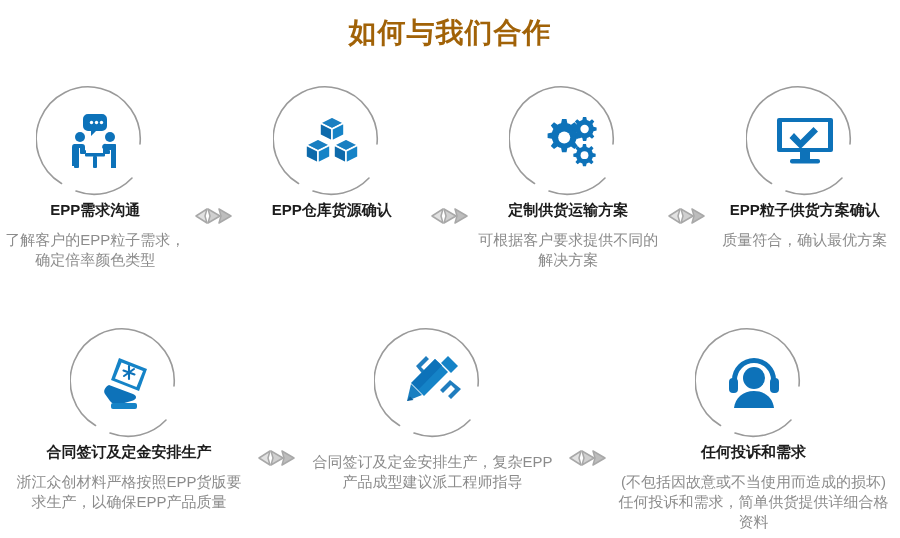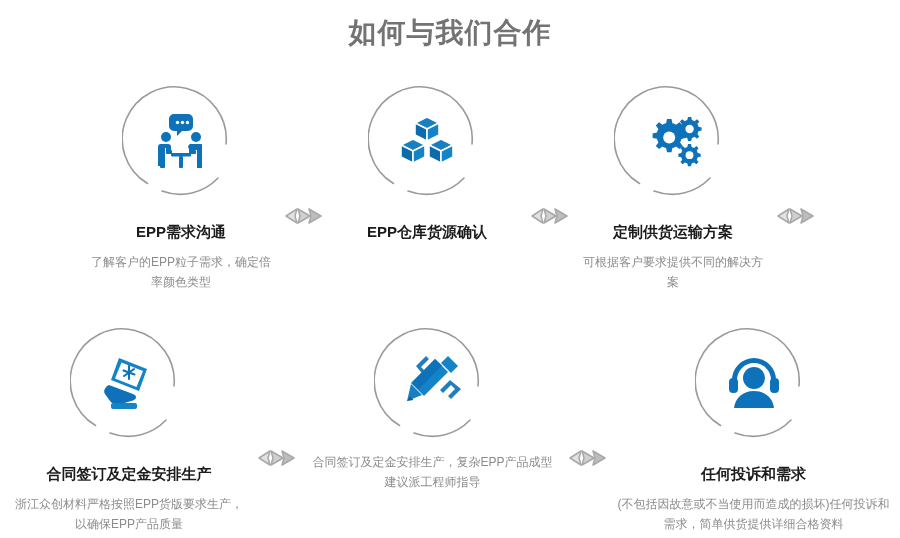--- a/index.html
+++ b/index.html
@@ -21,21 +21,21 @@
 
   
   .page-title {
     position: absolute;
     top: 16px;
     left: 0;
     width: 900px;
     text-align: center;
     font-size: 28px;
     font-weight: bold;
-    color: #737373;
+    color: #a16207;
     letter-spacing: 1px;
     line-height: 34px;
   }
 
   
   .row {
     position: absolute;
     left: 0;
     width: 900px;
     display: flex;
@@ -73,31 +73,31 @@
     width: 62px;
     height: 62px;
     display: flex;
     align-items: center;
     justify-content: center;
   }
   .icon-holder svg { display: block; }
 
   
   .step-title {
-    margin-top: 22px;
+    margin-top: 0;
     font-size: 15px;
     font-weight: bold;
     color: #1c1c1c;
     text-align: center;
     line-height: 20px;
     white-space: nowrap;
   }
   .step-desc {
     margin-top: 10px;
-    font-size: 12px;
+    font-size: 15px;
     color: #8c8c8c;
     text-align: center;
     line-height: 20px;
   }
 
   
   .arrow {
     position: relative;
     width: 46px;
     height: 118px;
@@ -232,20 +232,41 @@
     <div class="arrow row1-arrow">
       <svg width="40" height="22" viewBox="0 0 40 22">
         <g fill="none" stroke="#a8a8a8" stroke-width="1.5" stroke-linejoin="round">
           <path d="M2 11 L13 4 L11 11 L13 18 Z" fill="#e2e2e2"></path>
           <path d="M14 4 L26 11 L14 18 L16 11 Z" fill="#d0d0d0"></path>
           <path d="M25 4 L37 11 L25 18 L27 11 Z" fill="#bdbdbd"></path>
         </g>
       </svg>
     </div>
 
+    <div class="step" style="width:200px">
+      <div class="ring-wrap">
+        <svg class="ring-svg" viewBox="0 0 118 118">
+          <path d="M 25.5 101.5 A 52 52 0 1 1 104 62" fill="none" stroke="#9a9a9a" stroke-width="1.6" stroke-linecap="round"></path>
+          <path d="M 96 96 A 52 52 0 0 1 40 109" fill="none" stroke="#9a9a9a" stroke-width="1.6" stroke-linecap="round"></path>
+        </svg>
+        <div class="icon-holder">
+          <svg width="58" height="50" viewBox="0 0 58 50">
+            <g fill="#0d72b9">
+              <path d="M3 2 h52 a2 2 0 0 1 2 2 v30 a2 2 0 0 1 -2 2 h-52 a2 2 0 0 1 -2 -2 v-30 a2 2 0 0 1 2 -2 z
+                       M6 6 v26 h46 v-26 z"></path>
+              <path d="M18 17 l6.5 7 13 -13 4.5 4.5 -17.5 17.5 -11 -11 z"></path>
+              <rect x="24" y="36" width="10" height="7"></rect>
+              <rect x="14" y="43" width="30" height="4.5" rx="2"></rect>
+            </g>
+          </svg>
+        </div>
+      </div>
+      <div class="step-title">EPP粒子供货方案确认</div>
+      <div class="step-desc" style="width:190px">质量符合，确认最优方案</div>
+    </div>
 
   </div>
 
   <div class="row row-2">
 
     <div class="step" style="width:250px">
       <div class="ring-wrap">
         <svg class="ring-svg" viewBox="0 0 118 118">
           <path d="M 25.5 101.5 A 52 52 0 1 1 104 62" fill="none" stroke="#9a9a9a" stroke-width="1.6" stroke-linecap="round"></path>
           <path d="M 96 96 A 52 52 0 0 1 40 109" fill="none" stroke="#9a9a9a" stroke-width="1.6" stroke-linecap="round"></path>

